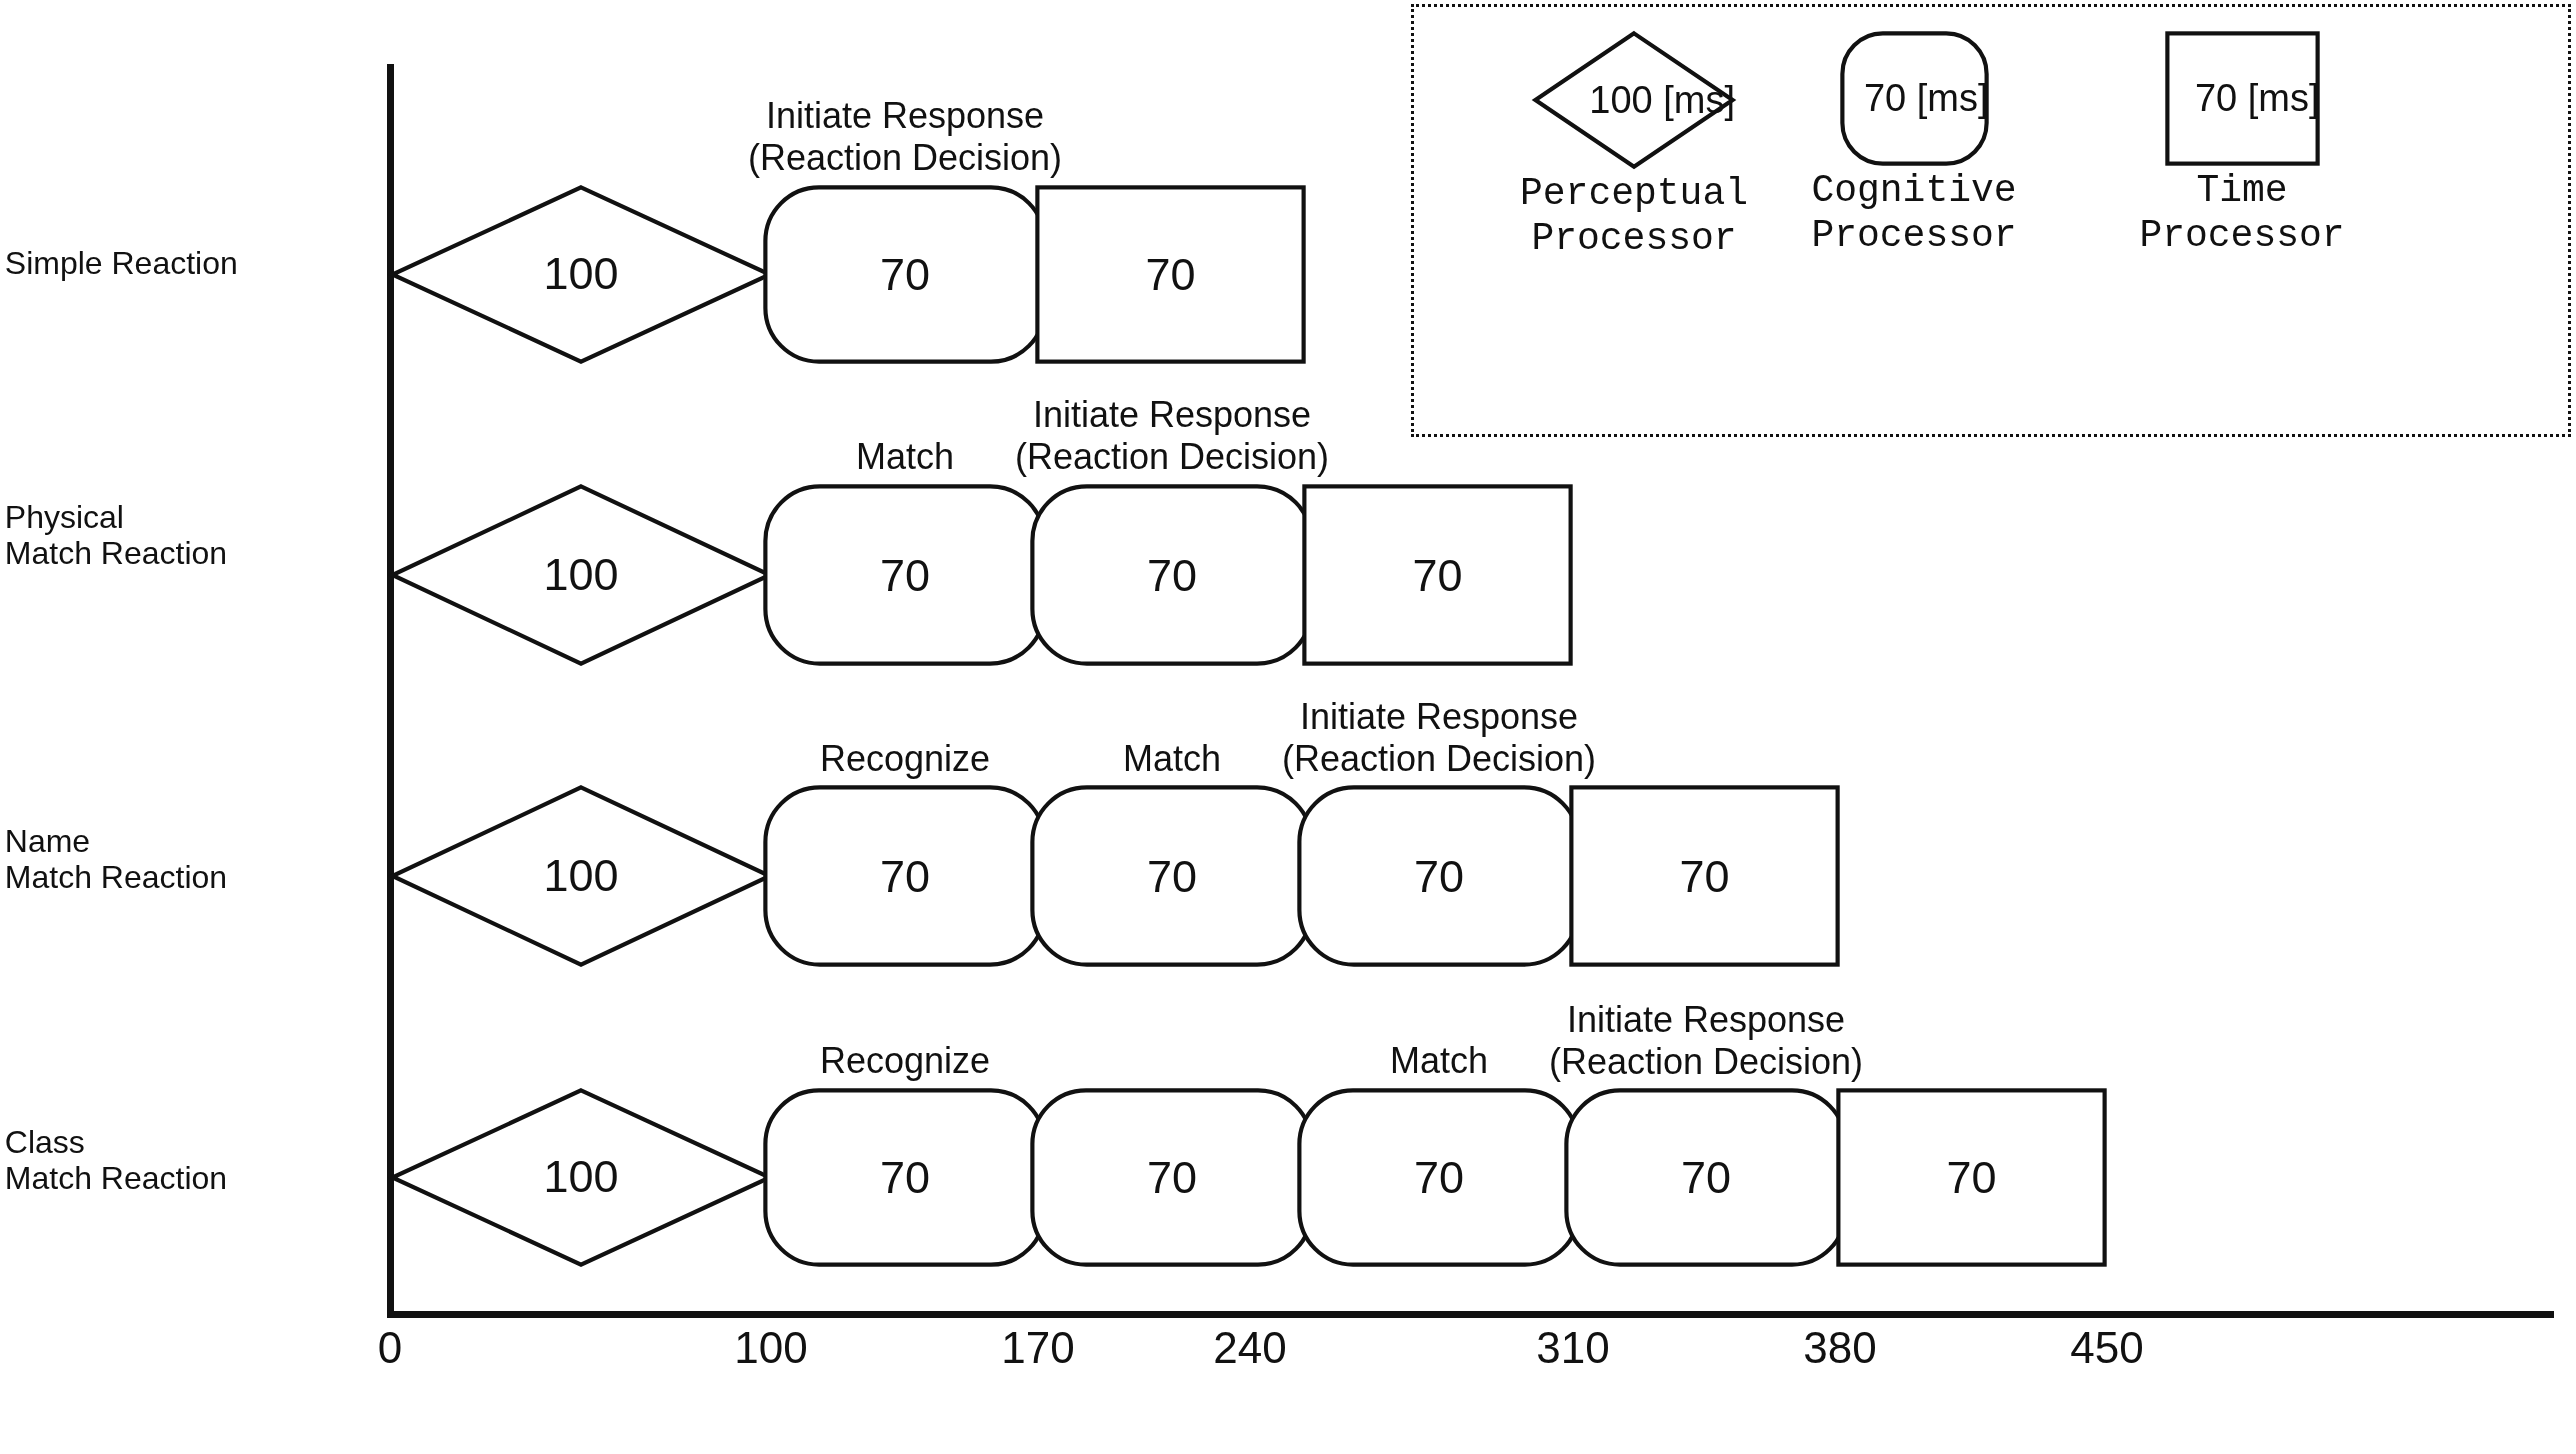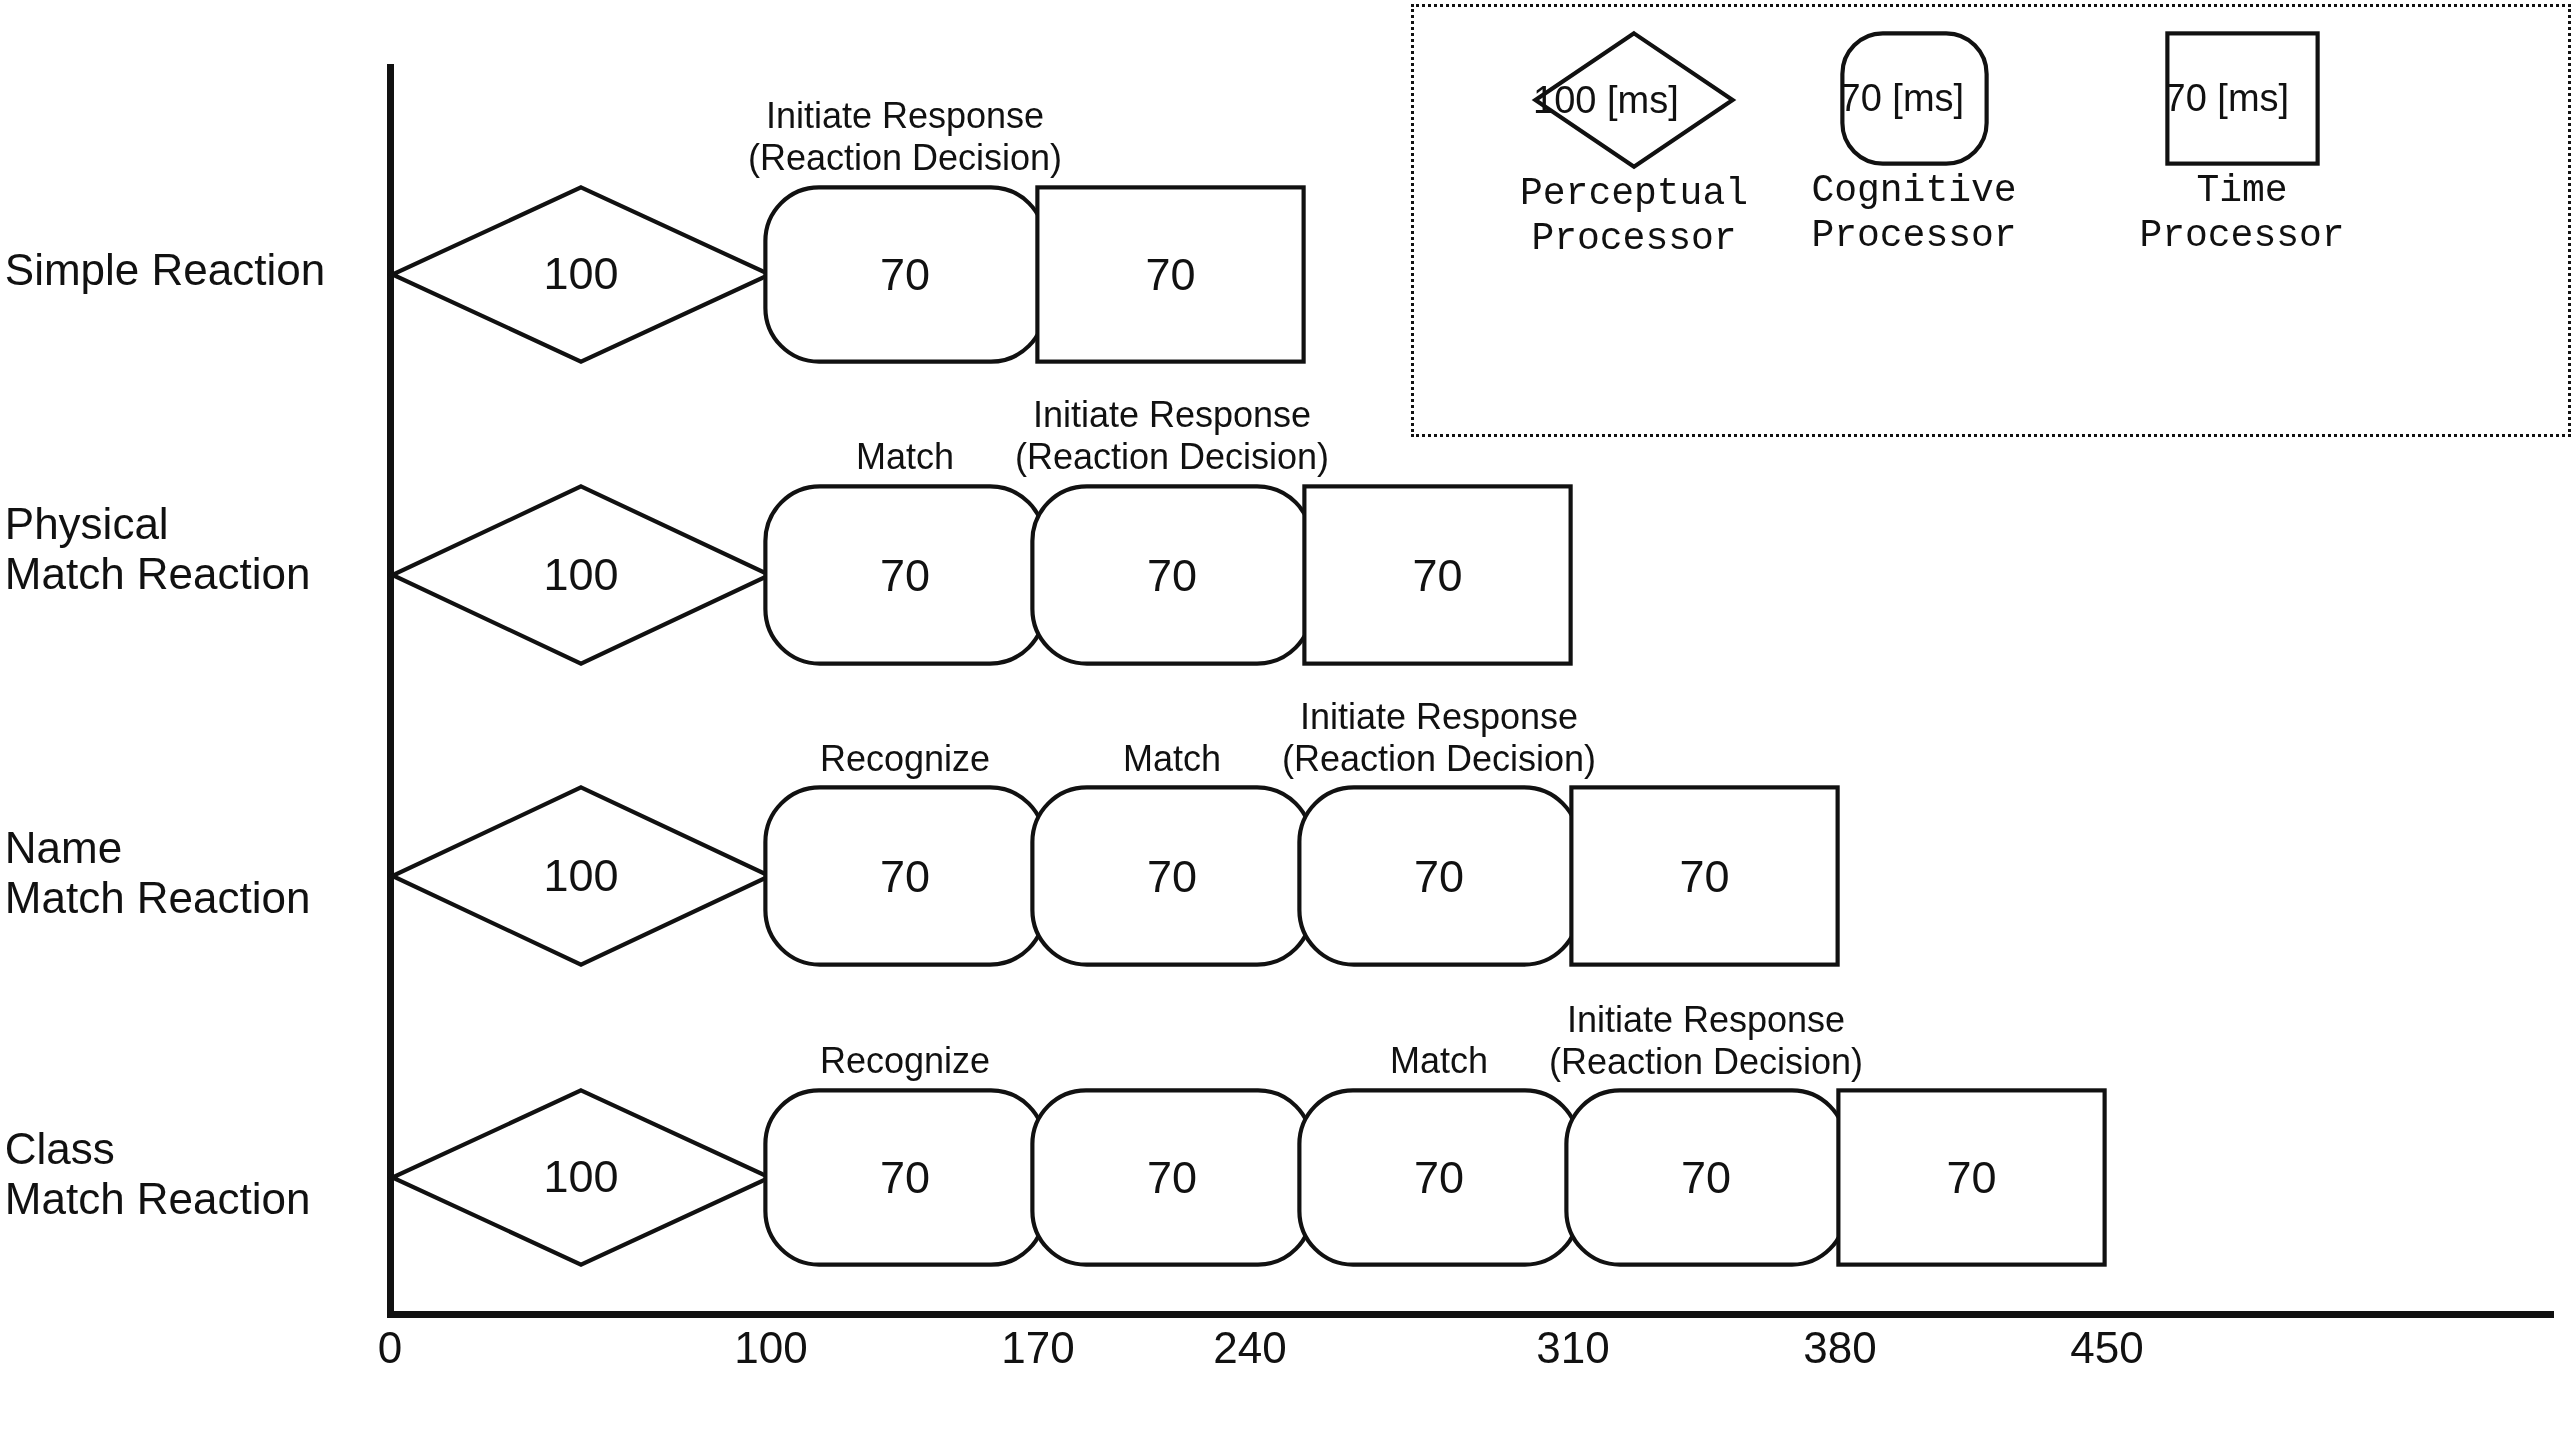--- a/index.html
+++ b/index.html
@@ -42,21 +42,21 @@
     left:1268px;
     transform:translateX(-50%);
     font-size:45px;
     white-space:nowrap;
     color:#111;
   }
   
   .row-label{
     position:absolute;
     left:4.8px;
-    font-size:44px;
+    font-size:32px;
     line-height:1.13;
     color:#111;
     white-space:pre-line;
     text-align:left;
   }
   
   .shape{
     position:absolute;
     display:flex;
     align-items:center;
@@ -108,21 +108,21 @@
   .legend-shape{
     position:relative;
     margin:0 auto;
   }
   .legend-shape .val{
     position:absolute;
     left:0; right:0; top:50%;
     transform:translateY(-50%);
     font-size:38px;
     line-height:1;
-    text-align:left;
+    text-align:right;
     color:#111;
     z-index:3;
   }
   .legend-caption{
     margin-top:3.6px;
     font-size:38px;
     line-height:1.18;
     white-space:pre-line;
     color:#111;
     font-family:Liberation Mono, monospace;

